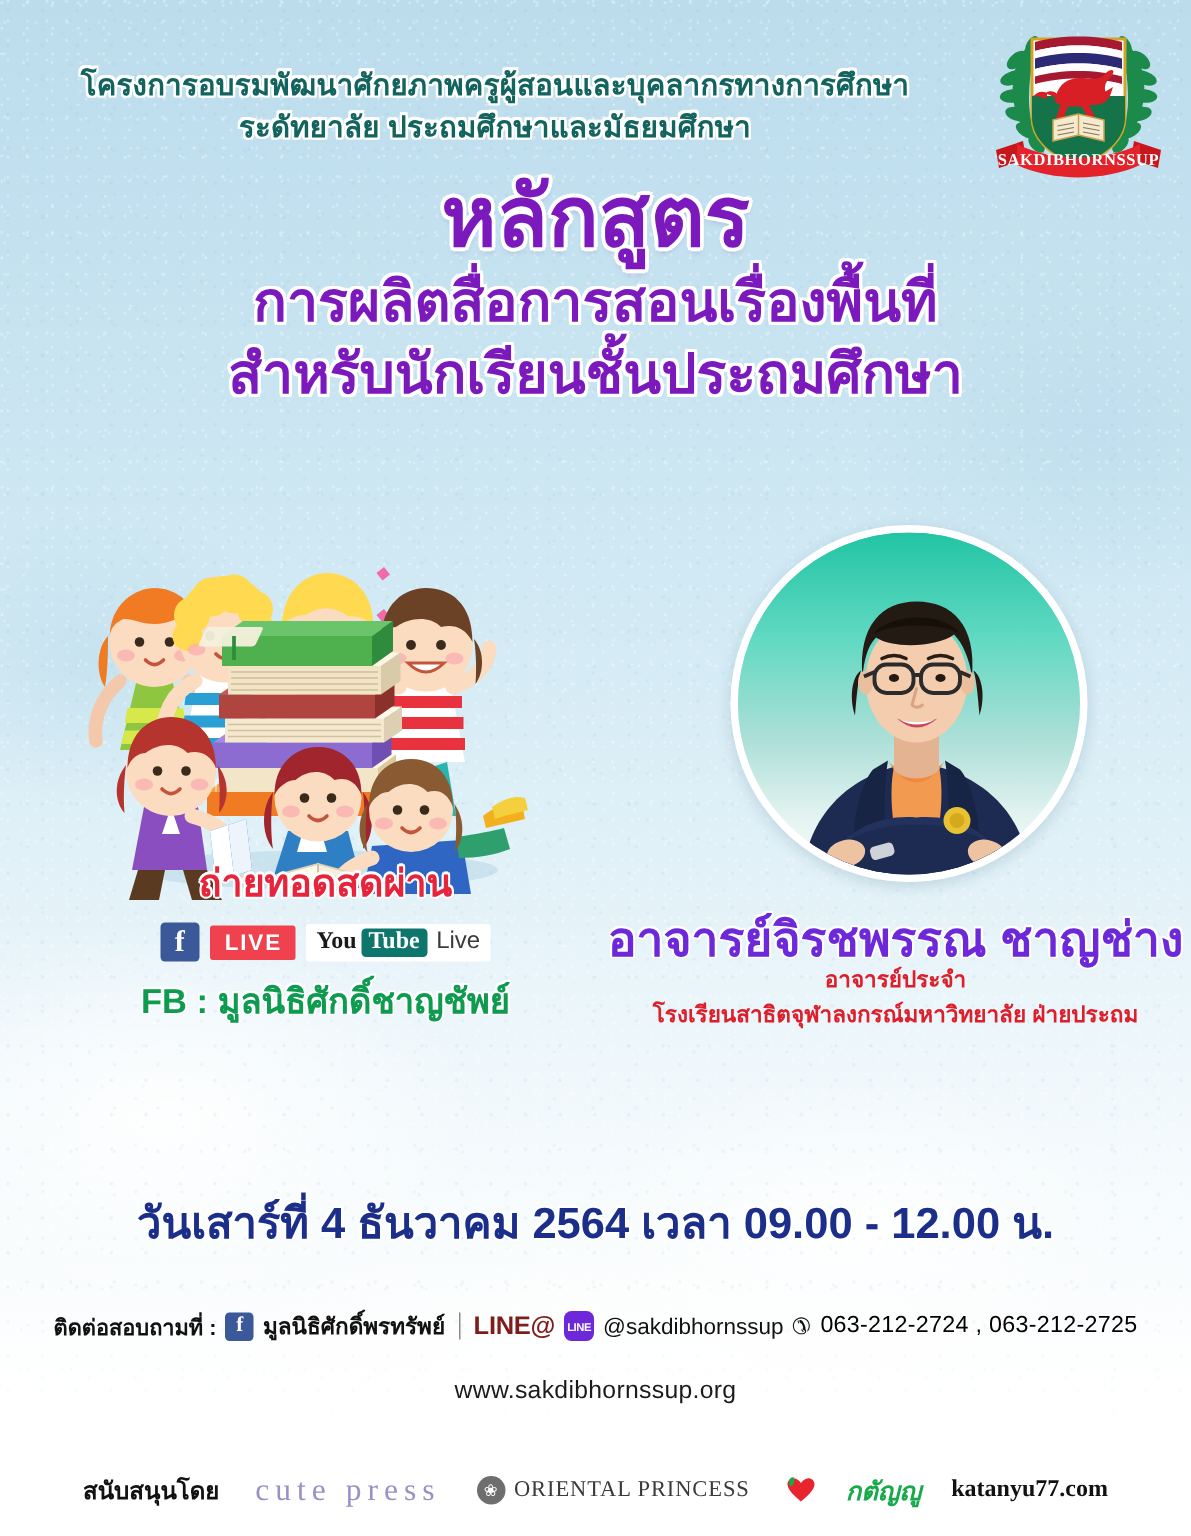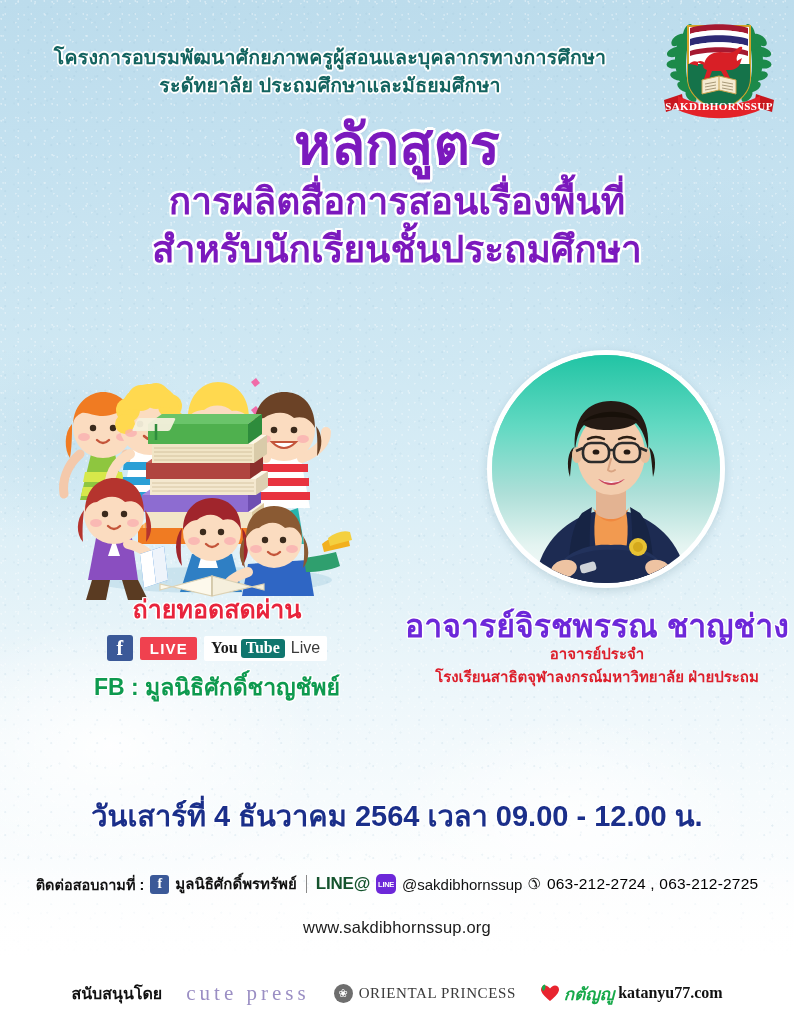--- a/index.html
+++ b/index.html
@@ -95,21 +95,21 @@
   .kids { position:absolute; left:52px; top:332px; width:320px; height:268px; }
   
   .speaker-photo {
     position:absolute; left:487px; top:350px; width:238px; height:238px;
     border-radius:50%; overflow:hidden;
     border:5px solid #ffffff;
     box-shadow:0 3px 10px rgba(40,90,110,.18);
     background:linear-gradient(180deg,#2ec8a8 0%, #5fd9c0 26%, #a9e8dd 52%, #dff5f1 74%, #ffffff 100%);
   }
   
-  .broadcast { position:absolute; left:52px; top:592px; width:330px; text-align:center; }
+  .broadcast { position:absolute; left:52px; top:572px; width:330px; text-align:center; }
   .broadcast-title {
     font-size:25px; font-weight:bold; color:#e8243c; line-height:34px;
     text-shadow:-1.2px -1.2px 0 #fff,1.2px -1.2px 0 #fff,-1.2px 1.2px 0 #fff,1.2px 1.2px 0 #fff,
       0 -1.4px 0 #fff,0 1.4px 0 #fff,-1.4px 0 0 #fff,1.4px 0 0 #fff;
   }
   .badges { display:flex; align-items:center; justify-content:center; gap:7px; margin-top:9px; height:26px; }
   .fb-sq {
     width:26px; height:26px; background:#3b5998; border-radius:3px;
     display:flex; align-items:center; justify-content:center;
     color:#fff; font-size:20px; font-weight:bold; font-family:"Liberation Serif",serif;
@@ -158,21 +158,21 @@
   }
   .contact-label { font-weight:bold; font-size:14.5px; color:#111; }
   .fb-sq-sm {
     width:19px; height:19px; background:#3b5998; border-radius:3px;
     display:flex; align-items:center; justify-content:center;
     color:#fff; font-size:14px; font-weight:bold; font-family:"Liberation Serif",serif;
     line-height:1; padding-bottom:1px; flex:none;
   }
   .contact-fbname { font-weight:bold; font-size:15px; color:#111; }
   .divider-v { width:1px; height:18px; background:#8a8a8a; margin:0 3px; }
-  .line-at { color:#14532d; font-weight:bold; font-size:17px; letter-spacing:-.2px; }
+  .line-at { color:#7f1d1d; font-weight:bold; font-size:17px; letter-spacing:-.2px; }
   .line-icon {
     width:20px; height:20px; background:#6d28d9; border-radius:5px;
     display:flex; align-items:center; justify-content:center; flex:none;
   }
   .line-icon span { color:#fff; font-size:7.5px; font-weight:bold; letter-spacing:-.3px; }
   .line-id { font-size:15px; color:#111; }
   .phone-icon { font-size:15px; color:#111; transform:scaleX(-1); display:inline-block; }
   .phones { font-size:15.5px; color:#000000; letter-spacing:.2px; }
   
   .website {
@@ -194,21 +194,21 @@
   .op-mark {
     width:19px; height:19px; border-radius:50%;
     background:#6e6e6e; color:#fff; font-size:11px;
     display:flex; align-items:center; justify-content:center;
     font-family:"Liberation Serif",serif;
   }
   .op-text {
     font-family:"Liberation Serif", serif; font-size:15px; color:#3a3a3a;
     letter-spacing:.6px;
   }
-  .kat-wrap { display:flex; align-items:center; gap:4px; }
+  .kat-wrap { display:flex; align-items:center; gap:20px; }
   .kat-thai { color:#17a94a; font-size:17px; font-weight:bold; font-style:italic; }
   .kat-dom { font-family:"Liberation Serif", serif; font-size:16px; color:#111; font-weight:bold; }
 </style>
 </head>
 <body>
 
 <div id="poster">
 
   <div class="bg"></div>
   <div class="bg-grain"></div>

